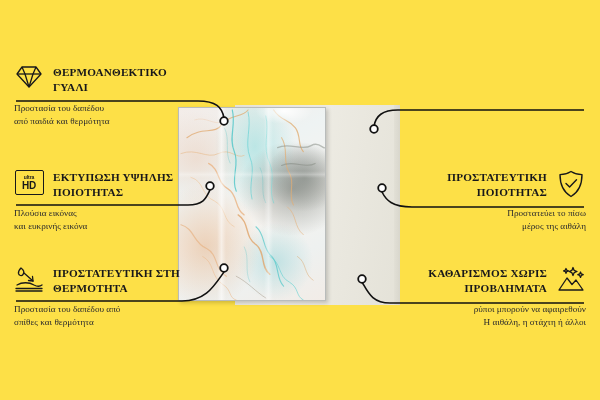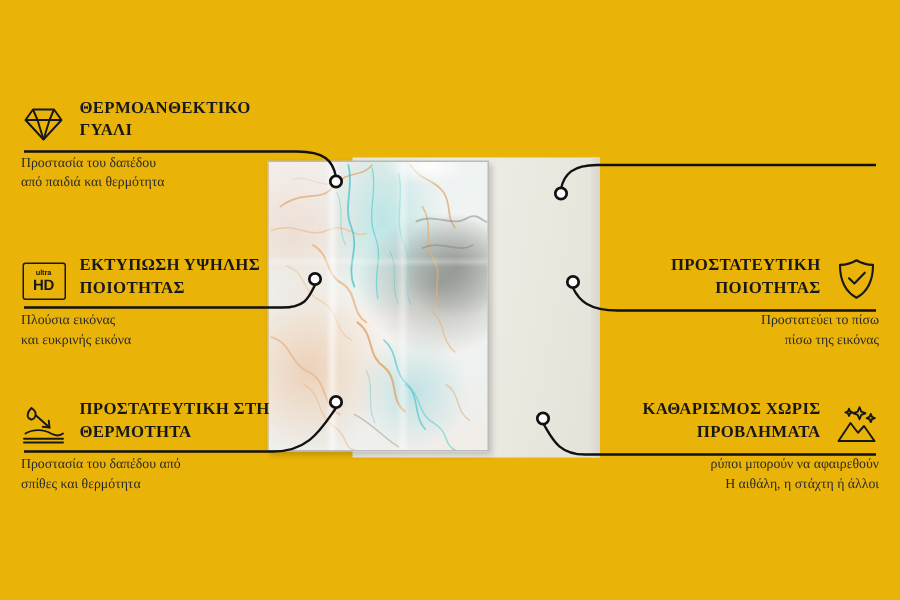--- a/index.html
+++ b/index.html
@@ -5,21 +5,21 @@
   * { box-sizing: border-box; margin: 0; padding: 0; }
   html, body {
     width: 600px; height: 400px;
     background: #ffffff;
     font-family: "Liberation Serif", "DejaVu Serif", serif;
     overflow: hidden;
   }
   #root {
     position: relative;
     width: 600px; height: 400px;
-    background: #eab308;
+    background: #fde047;
   }
 
   
   .product-stage {
     position: absolute;
     left: 175px; top: 105px;
     width: 225px; height: 200px;
   }
   
   .backer {
@@ -94,21 +94,21 @@
     font-weight: 700;
     letter-spacing: 0.2px;
     line-height: 1.33;
     color: #18181a;
     font-family: "Liberation Serif", "DejaVu Serif", serif;
   }
 
   .feat-icon {
     width: 30px; height: 30px;
     flex: 0 0 30px;
-    display: flex; align-items: flex-end; justify-content: center;
+    display: flex; align-items: flex-start; justify-content: center;
     color: #18181a;
   }
   .feat-icon svg { display: block; }
 
   .feat-desc {
     margin-top: 6px;
     font-size: 9.2px;
     line-height: 1.45;
     color: #2a2a2c;
     font-family: "Liberation Serif", "DejaVu Serif", serif;
@@ -253,21 +253,21 @@
       <span class="feat-icon">
         <svg width="26" height="28" viewBox="0 0 26 28" fill="none" stroke="#18181a" stroke-width="1.4" stroke-linecap="round" stroke-linejoin="round">
           <path d="M13,1.5 C17,4 21,4.6 24,4.6 C24,14 21,22 13,26.5 C5,22 2,14 2,4.6 C5,4.6 9,4 13,1.5 Z"></path>
           <path d="M8,13.5 L11.6,17 L18.5,9.8"></path>
         </svg>
       </span>
       <span class="feat-title">ΠΡΟΣΤΑΤΕΥΤΙΚΗ ΠΟΙΟΤΗΤΑΣ</span>
     </div>
     <div class="feat-desc">
       <div>Προστατεύει το πίσω</div>
-      <div>πίσω της εικόνας</div>
+      <div>μέρος της αιθάλη</div>
     </div>
   </div>
 
   <div class="feature right" style="top:265px;">
     <div class="feat-head">
       <span class="feat-icon">
         <svg width="28" height="26" viewBox="0 0 28 26" fill="none" stroke="#18181a" stroke-width="1.3" stroke-linecap="round" stroke-linejoin="round">
           <path d="M16,1.5 L17.2,4.4 L20,5.5 L17.2,6.6 L16,9.5 L14.8,6.6 L12,5.5 L14.8,4.4 Z"></path>
           <path d="M23.5,6 L24.3,7.9 L26.2,8.7 L24.3,9.5 L23.5,11.4 L22.7,9.5 L20.8,8.7 L22.7,7.9 Z"></path>
           <path d="M9,2.5 L9.7,4.2 L11.4,4.9 L9.7,5.6 L9,7.3 L8.3,5.6 L6.6,4.9 L8.3,4.2 Z"></path>

